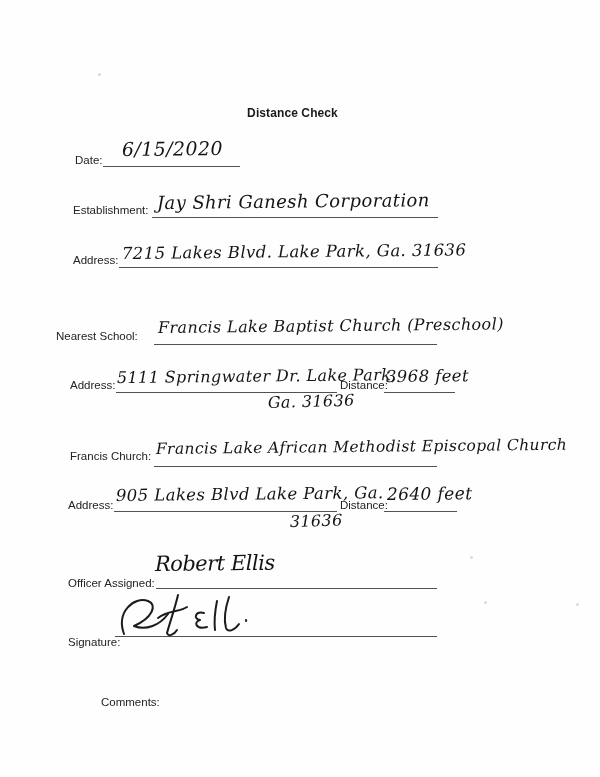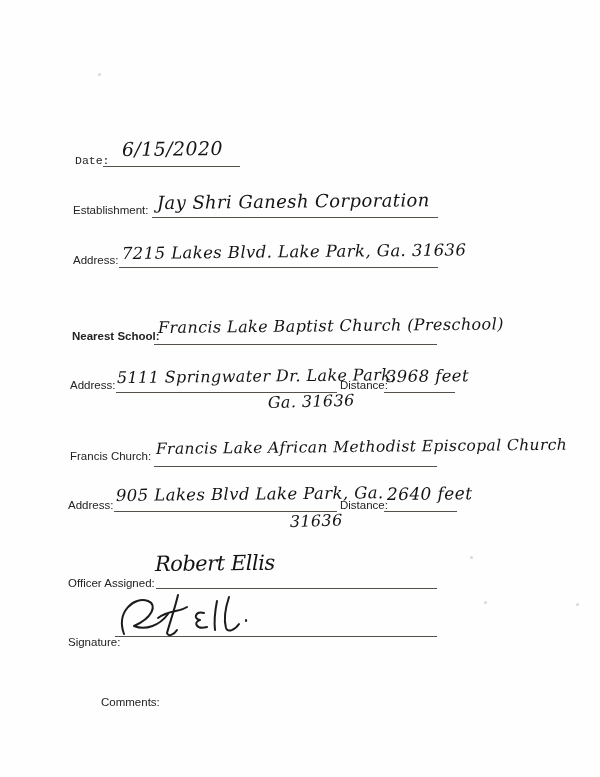--- a/index.html
+++ b/index.html
@@ -53,34 +53,35 @@
     stroke-width: 2;
     stroke-linecap: round;
     stroke-linejoin: round;
   }
 </style>
 </head>
 <body>
 
 <div class="page">
 
+  <div class="abs title">Distance Check</div>
 
-  <div class="abs label" style="left:75px; top:154px;font-family:Liberation Mono, monospace;">Date:</div>
+  <div class="abs label" style="left:75px; top:154px;">Date:</div>
   <div class="abs line" style="left:103px; top:166px; width:137px;"></div>
   <div class="abs hw" style="left:122px; top:138px; font-size:19px;">6/15/2020</div>
 
   <div class="abs label" style="left:73px; top:204px;">Establishment:</div>
   <div class="abs line" style="left:152px; top:217px; width:286px;"></div>
   <div class="abs hw" style="left:157px; top:192px; font-size:18px;">Jay Shri Ganesh Corporation</div>
 
   <div class="abs label" style="left:73px; top:254px;">Address:</div>
   <div class="abs line" style="left:119px; top:267px; width:319px;"></div>
   <div class="abs hw" style="left:122px; top:244px; font-size:16.5px;">7215 Lakes Blvd. Lake Park, Ga. 31636</div>
 
-  <div class="abs label" style="left:72px; top:330px;font-weight:bold;">Nearest School:</div>
+  <div class="abs label" style="left:56px; top:330px;">Nearest School:</div>
   <div class="abs line" style="left:154px; top:344px; width:283px;"></div>
   <div class="abs hw" style="left:158px; top:318px; font-size:16px;">Francis Lake Baptist Church (Preschool)</div>
 
   <div class="abs label" style="left:70px; top:379px;">Address:</div>
   <div class="abs line" style="left:116px; top:392px; width:221px;"></div>
   <div class="abs hw" style="left:117px; top:368px; font-size:16px;">5111 Springwater Dr. Lake Park,</div>
   <div class="abs label" style="left:340px; top:379px;">Distance:</div>
   <div class="abs line" style="left:384px; top:392px; width:71px;"></div>
   <div class="abs hw" style="left:386px; top:367px; font-size:16.5px;">3968 feet</div>
   <div class="abs hw tilt" style="left:268px; top:393px; font-size:16px;">Ga. 31636</div>

